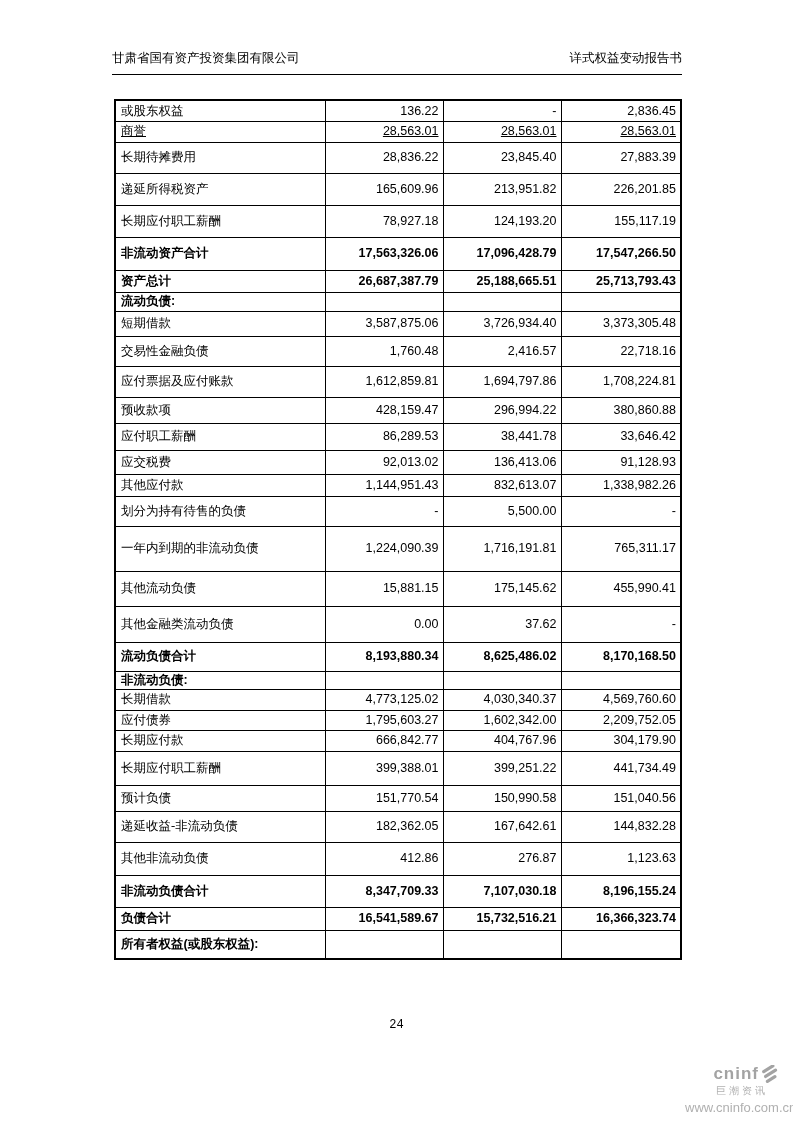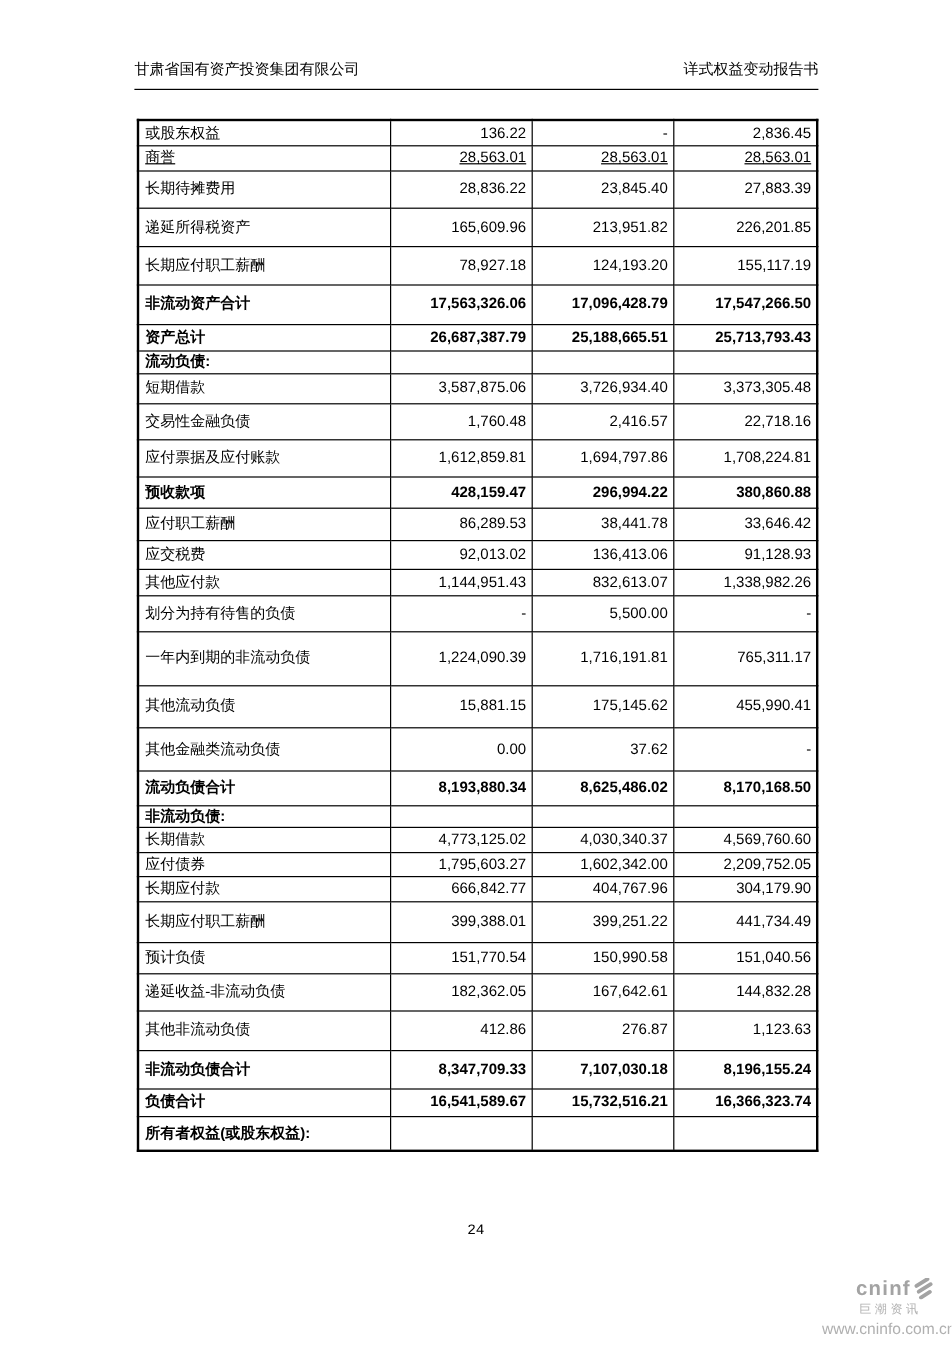--- a/index.html
+++ b/index.html
@@ -119,21 +119,21 @@
           <td class="num">1,760.48</td>
           <td class="num">2,416.57</td>
           <td class="num">22,718.16</td>
         </tr>
         <tr style="height: 31px;">
           <td class="label">应付票据及应付账款</td>
           <td class="num">1,612,859.81</td>
           <td class="num">1,694,797.86</td>
           <td class="num">1,708,224.81</td>
         </tr>
-        <tr style="height: 26px; font-weight: bold;">
+        <tr style="height: 26px;">
           <td class="label">预收款项</td>
           <td class="num">428,159.47</td>
           <td class="num">296,994.22</td>
           <td class="num">380,860.88</td>
         </tr>
         <tr style="height: 27px;">
           <td class="label">应付职工薪酬</td>
           <td class="num">86,289.53</td>
           <td class="num">38,441.78</td>
           <td class="num">33,646.42</td>

